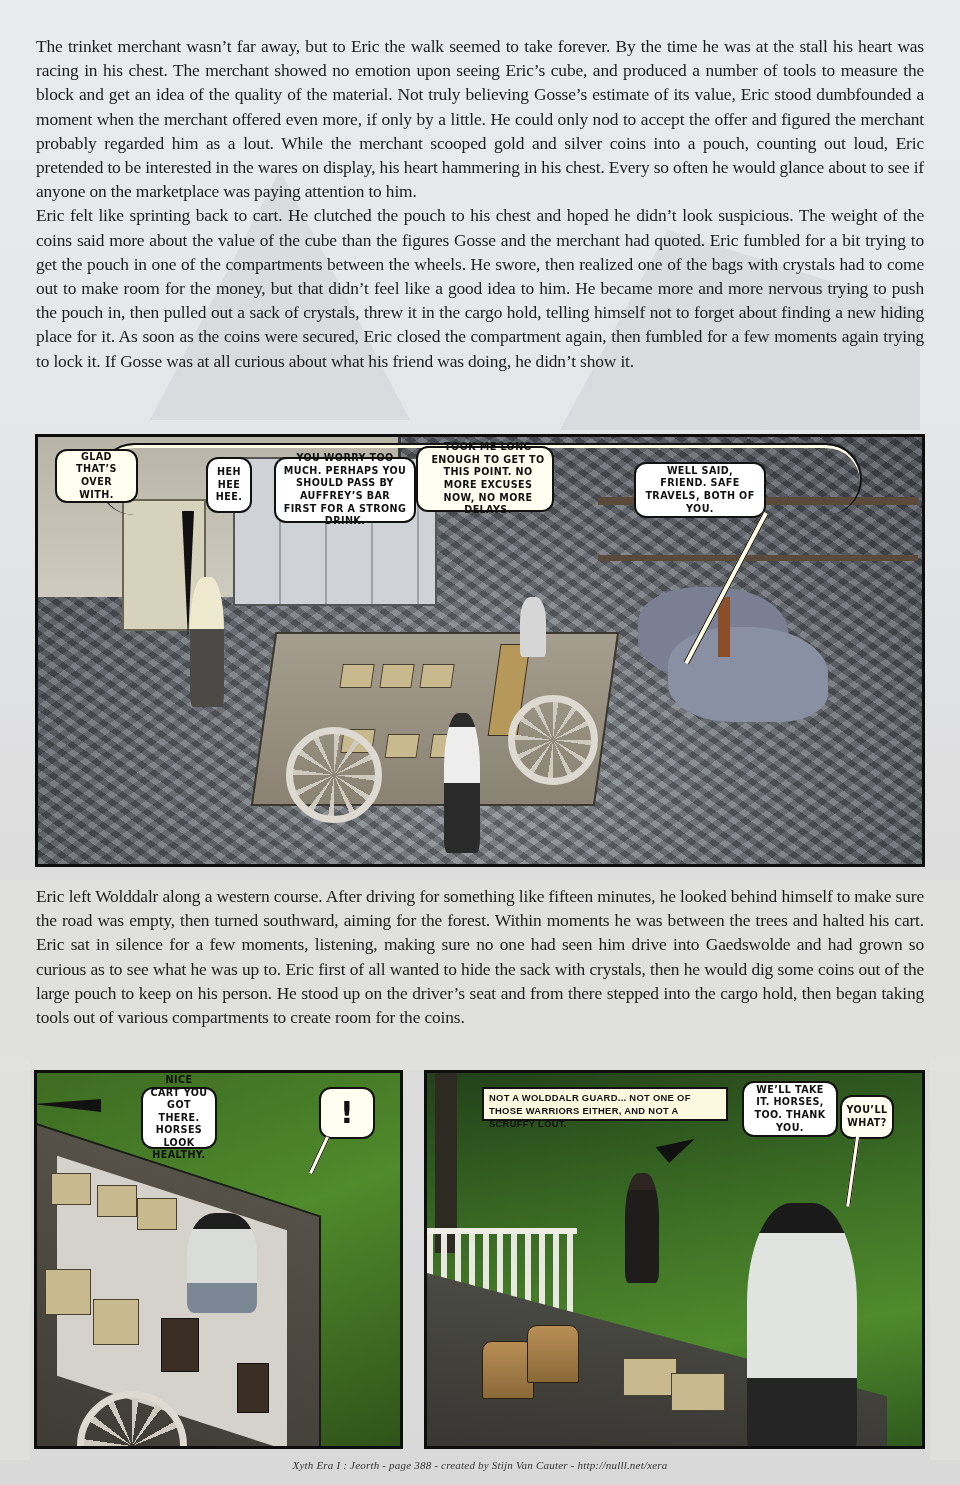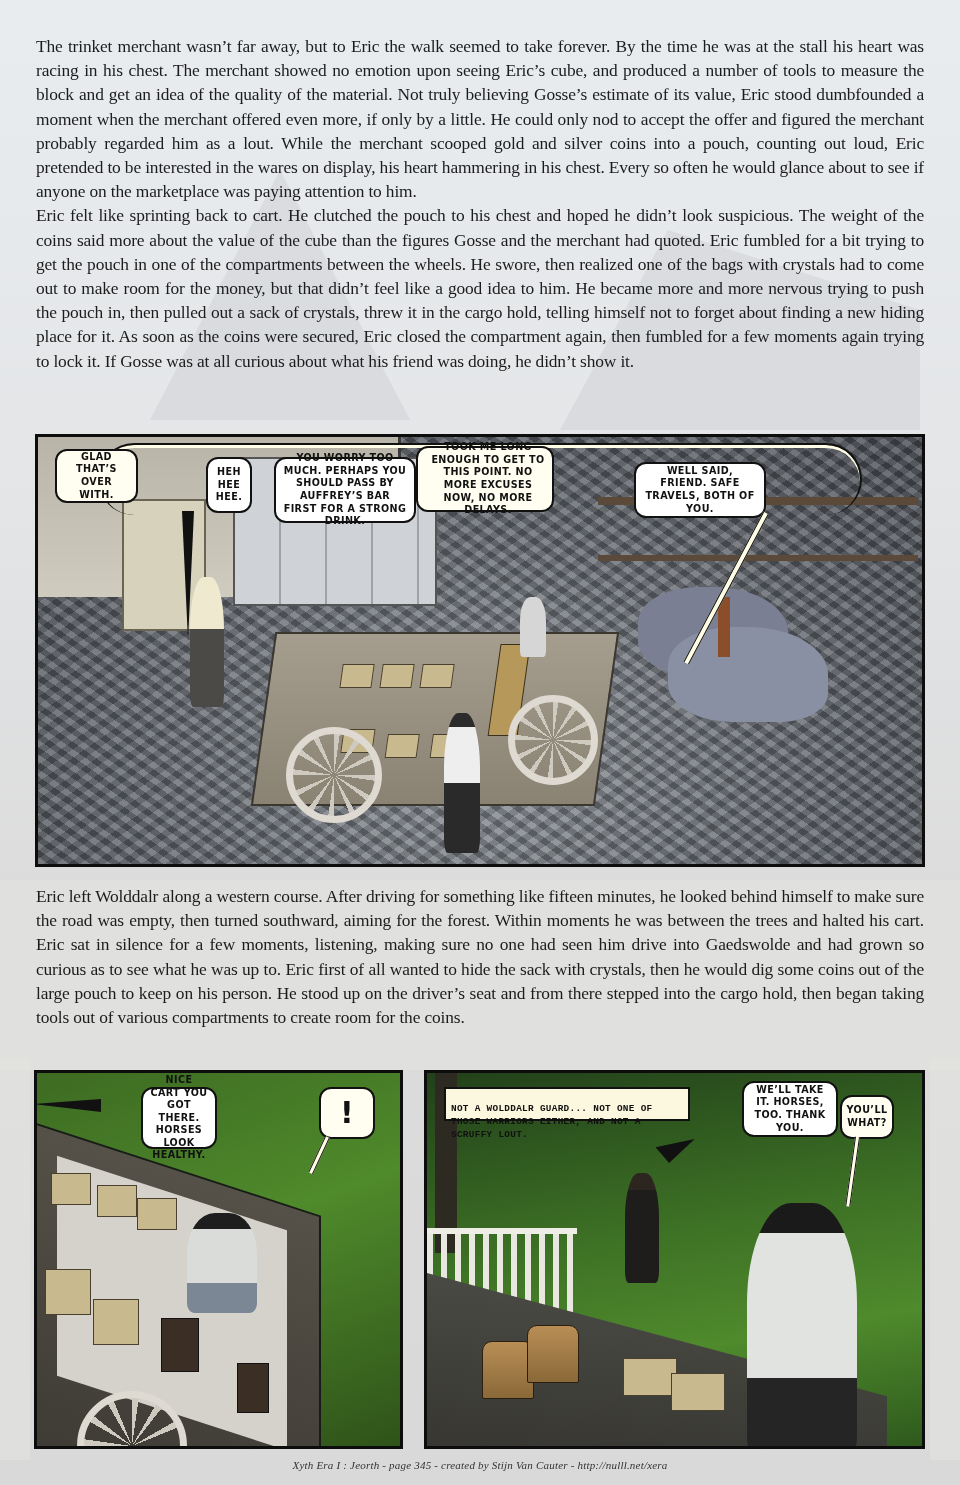--- a/index.html
+++ b/index.html
@@ -67,23 +67,23 @@
     background: #fffef0; border: 2.5px solid #111; border-radius: 12px;
     font-family: "DejaVu Sans", sans-serif; font-weight: bold;
     font-size: 9.6px; line-height: 12.6px; text-align: center;
     text-transform: uppercase; letter-spacing: .4px; color: #111;
     padding: 4px 6px; font-variant: small-caps;
     display: flex; align-items: center; justify-content: center;
   }
   .bubble.white { background: #ffffff; margin-left: 40px; }
   .caption {
     position: absolute; box-sizing: border-box; background: #fcf8df;
-    border: 2px solid #111; font-family: Liberation Mono, monospace; font-weight: bold;
+    border: 2px solid #111; font-family: Liberation Sans, sans-serif; font-weight: bold;
     font-size: 9.4px; line-height: 13px; text-transform: uppercase; letter-spacing: .3px;
-    padding: 13px 5px; color: #111;
+    padding: 2px 5px; color: #111; margin-left: 38px;
   }
   .tail { position: absolute; width: 0; height: 0; }
   .link-line { position: absolute; border: 2.5px solid #111; border-radius: 40px; background: transparent; }
 
   .footer {
     position: absolute; left: 0; width: 960px; top: 1459px; text-align: center;
     font-family: "Liberation Serif", serif; font-style: italic; font-size: 11px; color: #333;
     letter-spacing: .2px;
   }
 </style>
@@ -195,13 +195,13 @@
   <div class="bubble white" style="left:275px;top:8px;width:96px;height:56px;">
     <span>We’ll take it. Horses, too. Thank you.</span>
   </div>
   <div class="tail" style="left:230px;top:70px;border-left:10px solid transparent;border-right:30px solid transparent;border-top:18px solid #111;transform:rotate(-12deg);"></div>
   <div class="bubble" style="left:413px;top:22px;width:54px;height:44px;">
     <span>You’ll what?</span>
   </div>
   <div class="tail" style="left:428px;top:64px;width:3px;height:70px;background:#fffde6;border-left:1.5px solid #111;border-right:1.5px solid #111;transform:rotate(8deg);transform-origin:top;"></div>
 </div>
 
-<div class="footer">Xyth Era I : Jeorth - page 345 - created by Stijn Van Cauter - http://nulll.net/xera</div>
+<div class="footer">Xyth Era I : Jeorth - page 388 - created by Stijn Van Cauter - http://nulll.net/xera</div>
 
 </body></html>

